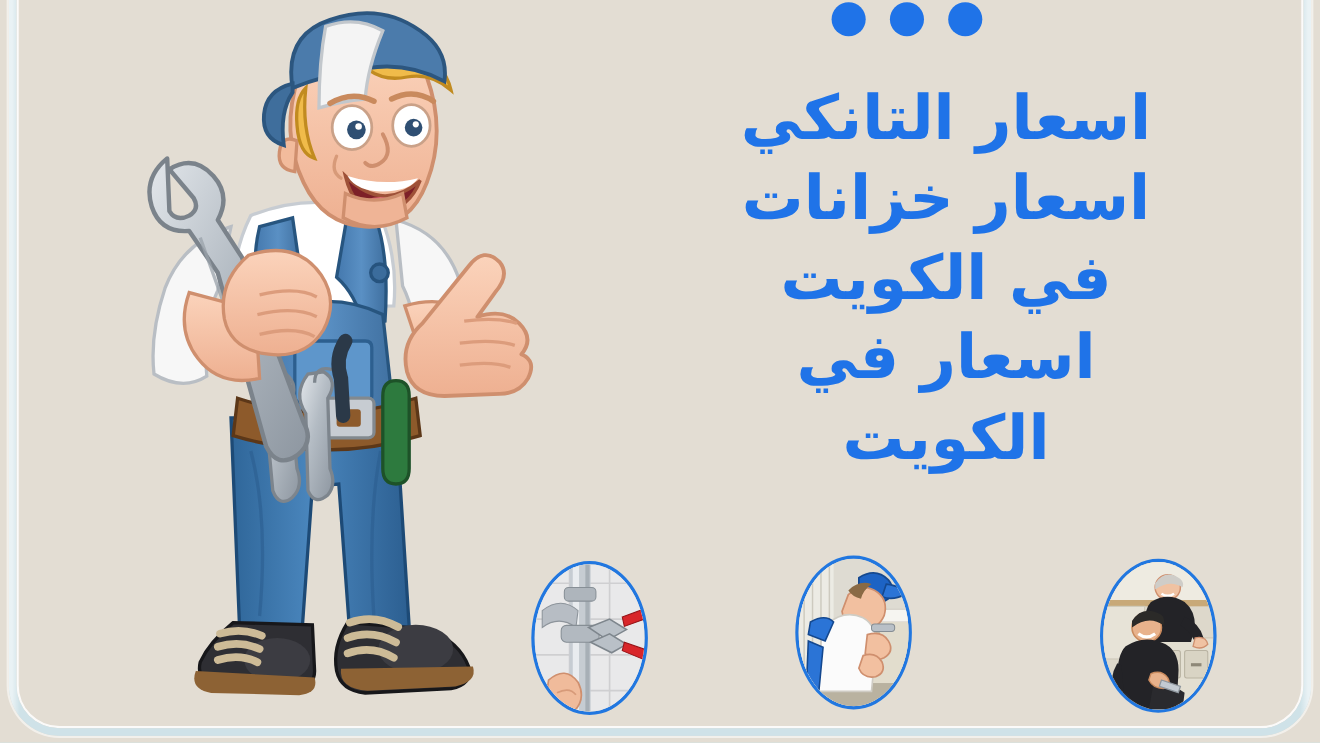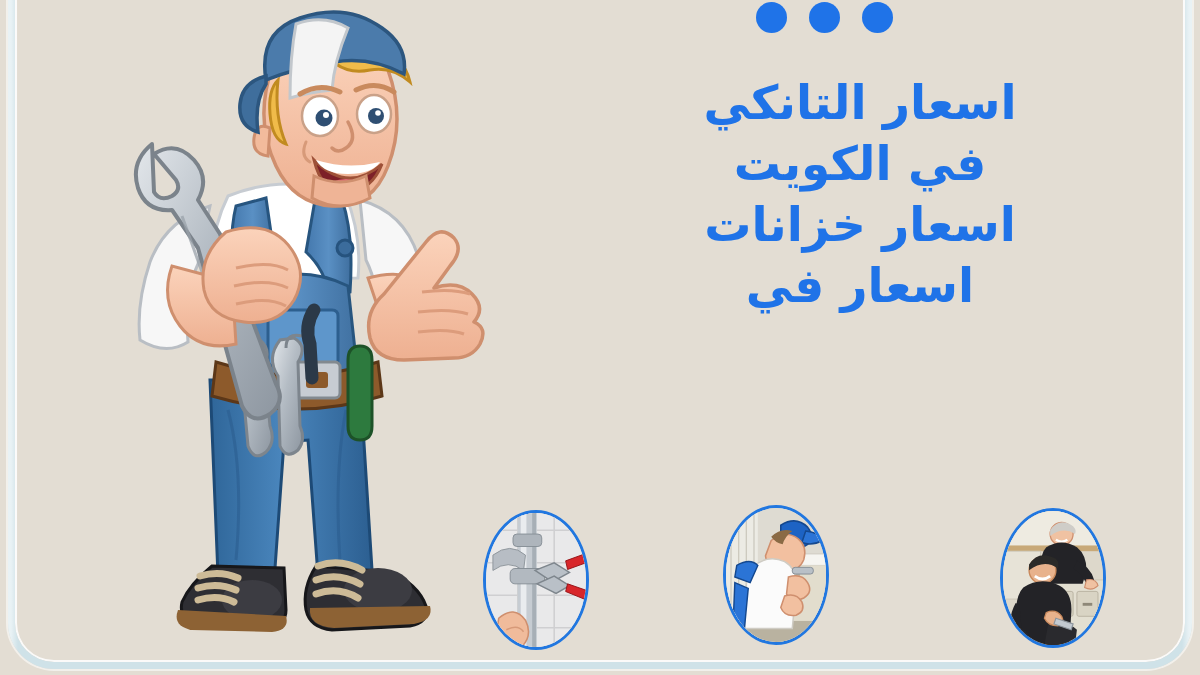--- a/index.html
+++ b/index.html
@@ -36,21 +36,21 @@
   }
 
   
   .dots{position:absolute;left:756px;top:2px;display:flex;gap:22px;}
   .dot{width:31px;height:31px;border-radius:50%;}
 
   
   .headline{
     position:absolute;left:640px;top:72px;width:440px;
     text-align:center;direction:rtl;
-    font-weight:bold;font-size:47px;line-height:1.30;
+    font-weight:bold;font-size:56px;line-height:1.30;
     letter-spacing:-.5px;
   }
   .headline .ln{display:block;}
 
   
   .mascot{position:absolute;left:60px;top:10px;width:470px;height:650px;}
   .mascot svg{width:100%;height:100%;display:block;}
 
   
   .circles{position:absolute;left:0;top:504px;width:1200px;height:150px;}
@@ -72,23 +72,24 @@
   <div id="frame" style="border-color: rgb(207, 226, 232);"></div>
 
   <div class="dots">
     <span class="dot" style="background: rgb(31, 115, 232);"></span>
     <span class="dot" style="background: rgb(31, 115, 232);"></span>
     <span class="dot" style="background: rgb(31, 115, 232);"></span>
   </div>
 
   <div class="headline" style="color: rgb(31, 115, 232);">
     <span class="ln">اسعار التانكي</span>
+    <span class="ln">اسعار خزانات</span>
     <span class="ln">في الكويت</span>
-    <span class="ln">اسعار خزانات</span>
     <span class="ln">اسعار في</span>
+    <span class="ln">الكويت</span>
   </div>
 
   <div class="mascot">
     <svg viewBox="0 0 470 650" xmlns="http://www.w3.org/2000/svg">
       <defs>
         <linearGradient id="gOv" x1="0" y1="0" x2="1" y2="0">
           <stop offset="0" stop-color="#4478ad"></stop>
             <stop offset=".5" stop-color="#5a90c4"></stop>
             <stop offset="1" stop-color="#3f6f9f"></stop>
         </linearGradient>

